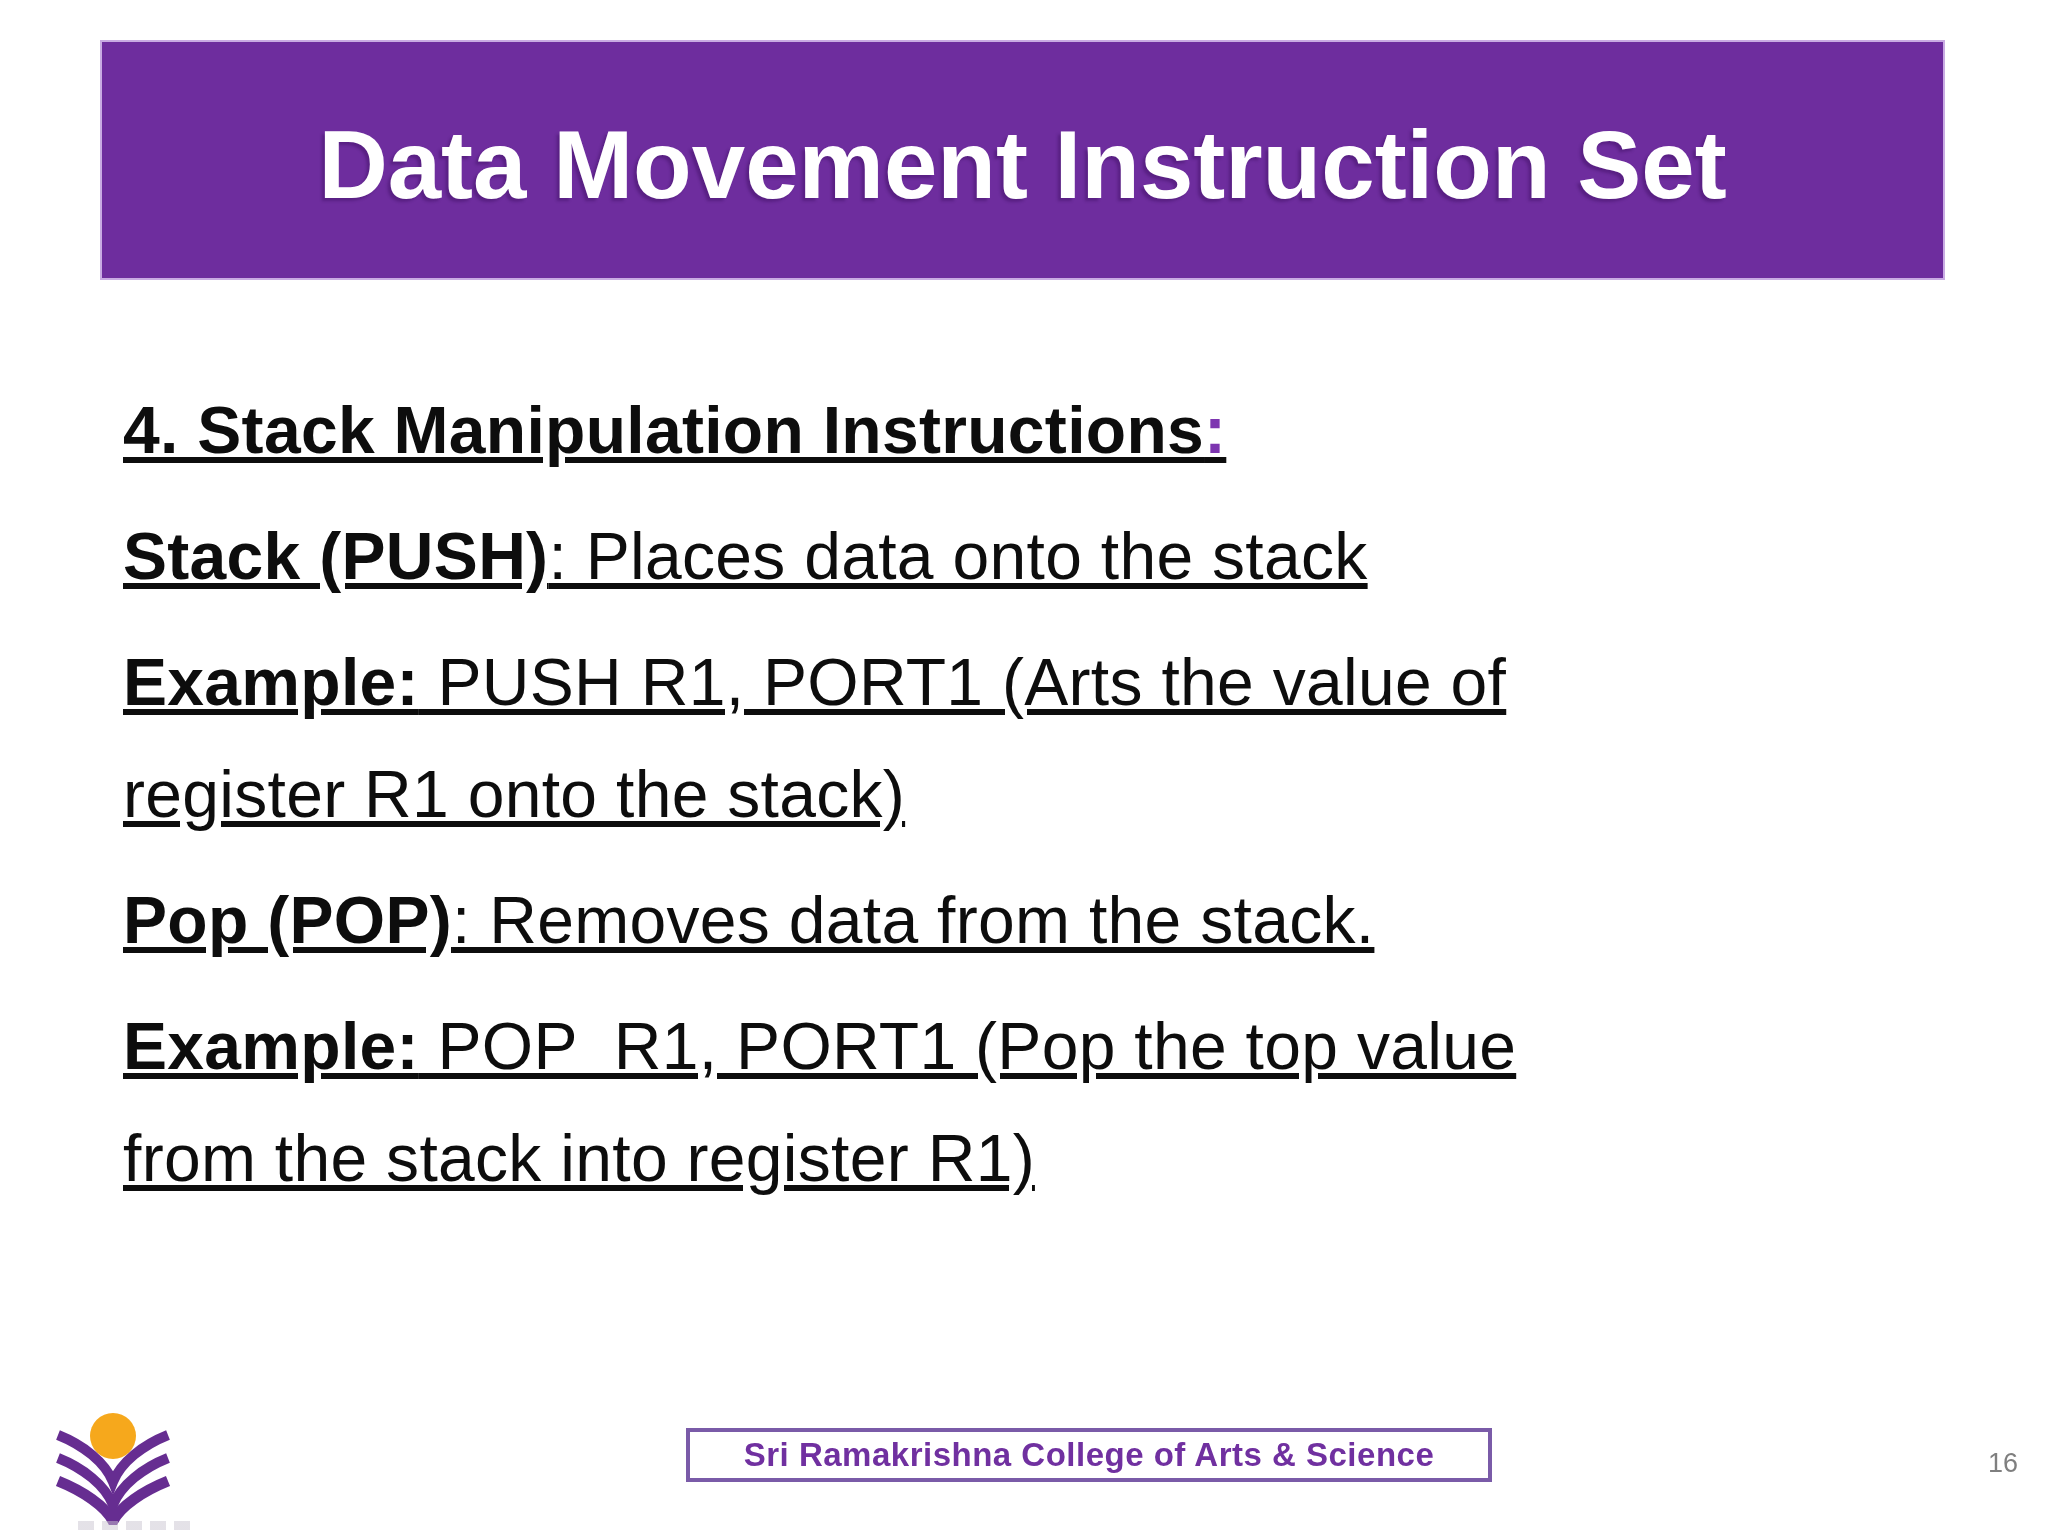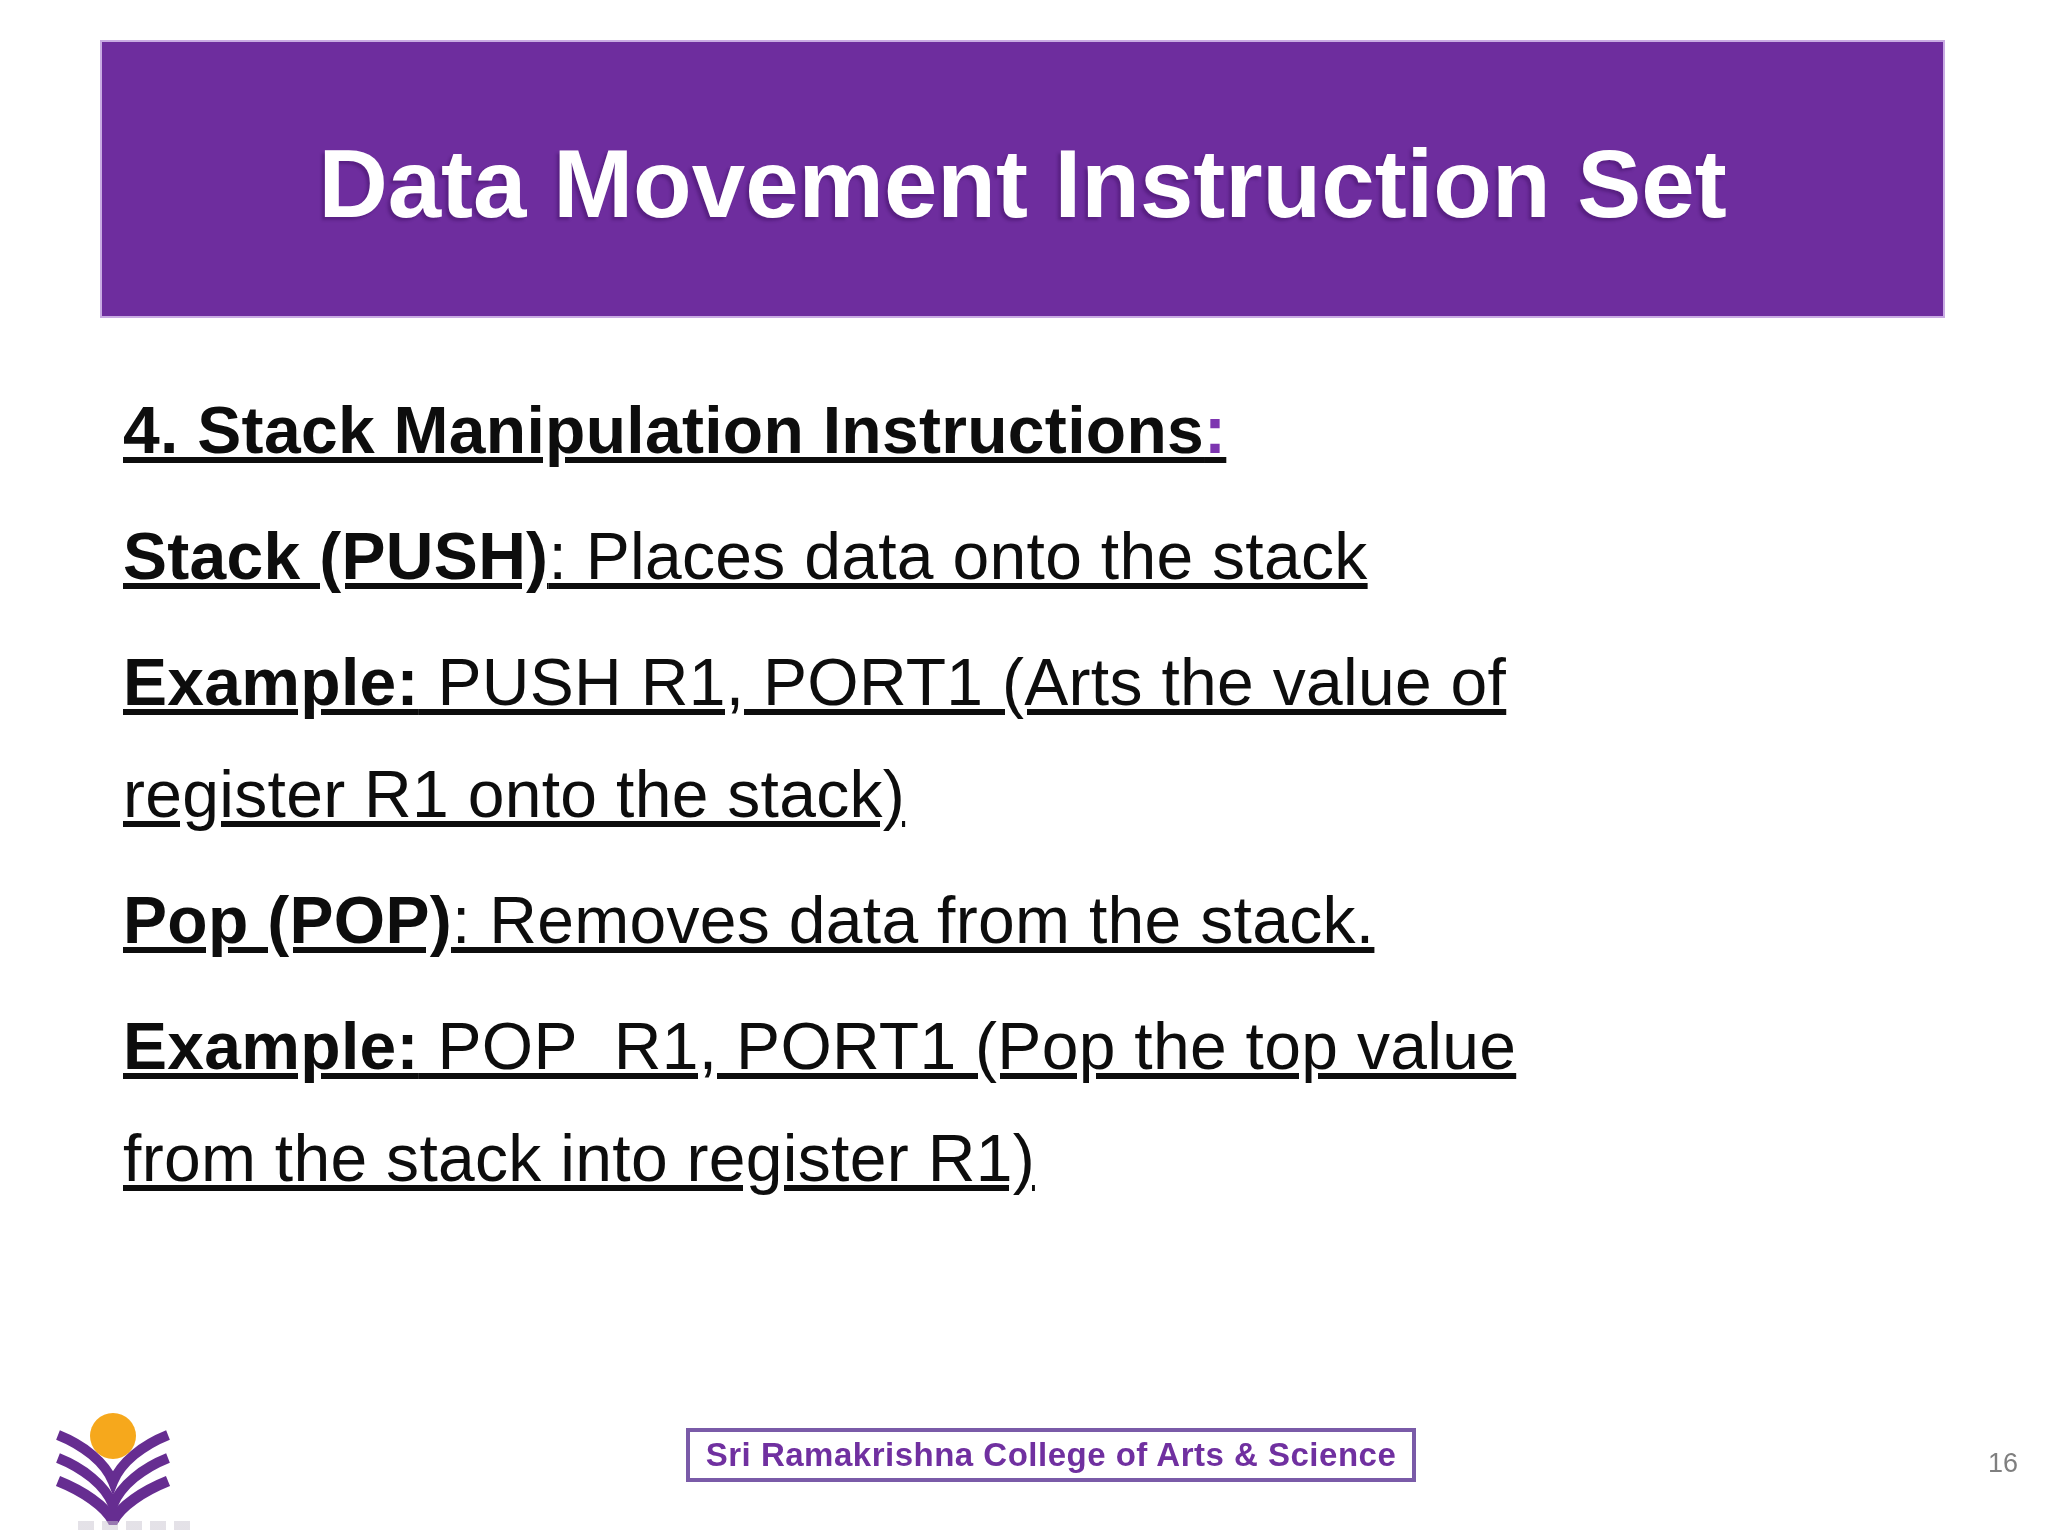--- a/index.html
+++ b/index.html
@@ -7,21 +7,21 @@
     width:2048px;height:1536px;
     background:#ffffff;
     position:relative;
     overflow:hidden;
     font-family:"Liberation Sans",sans-serif;
   }
   
   .banner{
     position:absolute;
     left:100px;top:40px;
-    width:1845px;height:278px;
+    width:1845px;height:240px;
     background:var(--banner,#6E2D9E);
     border:2px solid #C9ABE3;
     box-sizing:border-box;
     display:flex;align-items:center;justify-content:center;
   }
   .banner-title{
     color:#ffffff;
     font-size:96px;
     font-weight:bold;
     letter-spacing:0px;
@@ -44,21 +44,21 @@
     letter-spacing:0.3px;
   }
   .body-line.para{margin-top:14px;}
   .body-line:first-child{margin-top:0;}
   .seg-bold{font-weight:bold;}
   .seg-purple{color:var(--accent-colon,#7D35B0);}
   
   .footer-box{
     position:absolute;
     left:686px;top:1428px;
-    width:730px;height:54px;
+    width:806px;height:54px;
     background:#ffffff;
     border:4px solid var(--footer-border,#7A5BA8);
     box-sizing:border-box;
     display:flex;align-items:center;justify-content:center;
   }
   .footer-label{
     color:var(--footer-text,#7030A0);
     font-weight:bold;
     font-size:33px;
     letter-spacing:0.5px;

